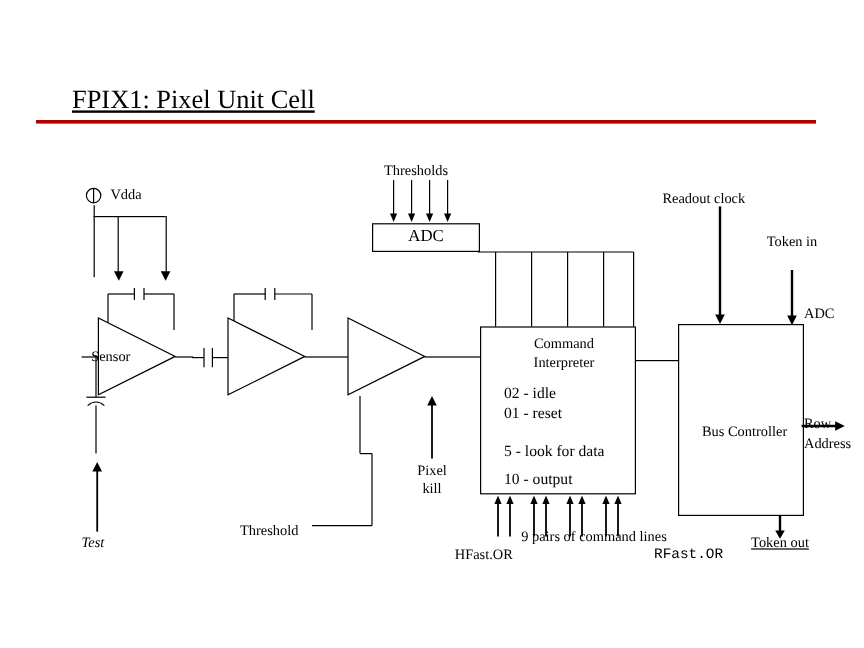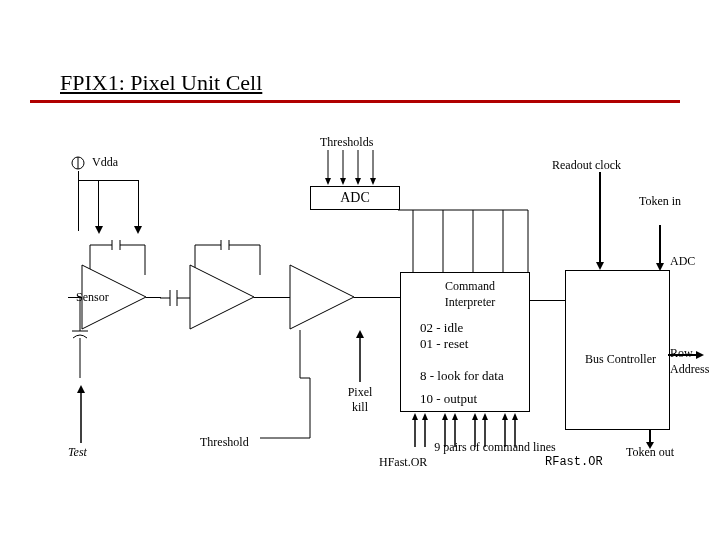--- a/index.html
+++ b/index.html
@@ -63,21 +63,21 @@
 <svg style="left:668px; top:350px;" width="40" height="10">
   <line x1="0" y1="5" x2="30" y2="5" stroke="#000" stroke-width="2"></line>
   <polygon points="28,1 28,9 36,5" fill="#000"></polygon>
 </svg>
 
 <div class="box" style="left:400px; top:272px; width:130px; height:140px;"></div>
 <div class="lbl" style="left:420px; top:278px; width:100px; text-align:center; line-height:16px;">Command Interpreter</div>
 <div class="lbl" style="left:420px; top:320px; font-size:13px;">02 - idle</div>
 <div class="lbl" style="left:420px; top:336px; font-size:13px;">01 - reset</div>
 <div class="lbl" style="left:420px; top:352px; font-size:13px;margin-top:39px;">10 - output</div>
-<div class="lbl" style="left:420px; top:368px; font-size:13px;">8 - look for data</div>
+<div class="lbl" style="left:420px; top:368px; font-size:13px;">5 - look for data</div>
 
 <div class="line hline" style="left:530px; top:300px; width:35px;"></div>
 
 <svg style="left:398px; top:210px;" width="135" height="65">
   <line x1="0" y1="0" x2="130" y2="0" stroke="#000"></line>
   <line x1="15" y1="0" x2="15" y2="62" stroke="#000"></line>
   <line x1="45" y1="0" x2="45" y2="62" stroke="#000"></line>
   <line x1="75" y1="0" x2="75" y2="62" stroke="#000"></line>
   <line x1="105" y1="0" x2="105" y2="62" stroke="#000"></line>
   <line x1="130" y1="0" x2="130" y2="62" stroke="#000"></line>
@@ -181,18 +181,18 @@
     <polygon points="62,8 68,8 65,1"></polygon>
       <polygon points="72,8 78,8 75,1"></polygon>
     <polygon points="92,8 98,8 95,1"></polygon>
       <polygon points="102,8 108,8 105,1"></polygon>
   </g>
 </svg>
 
 <div class="lbl" style="left:355px; top:455px;margin-left:24px;">HFast.OR</div>
 <div class="lbl" style="left:430px; top:440px; width:130px; text-align:center; line-height:15px;">9 pairs of command lines</div>
 <div class="lbl" style="left:545px; top:455px;font-family:Liberation Mono, monospace;">RFast.OR</div>
-<div class="lbl" style="left:625px; top:445px; width:50px; text-align:center; line-height:15px;">Token out</div>
+<div class="lbl" style="left:625px; top:445px; width:50px; text-align:center; line-height:15px;text-decoration:underline;">Token out</div>
 
 <svg style="left:645px; top:430px;" width="10" height="20">
   <line x1="5" y1="0" x2="5" y2="14" stroke="#000" stroke-width="2"></line>
   <polygon points="1,12 9,12 5,19" fill="#000"></polygon>
 </svg>
 
 </body></html>

